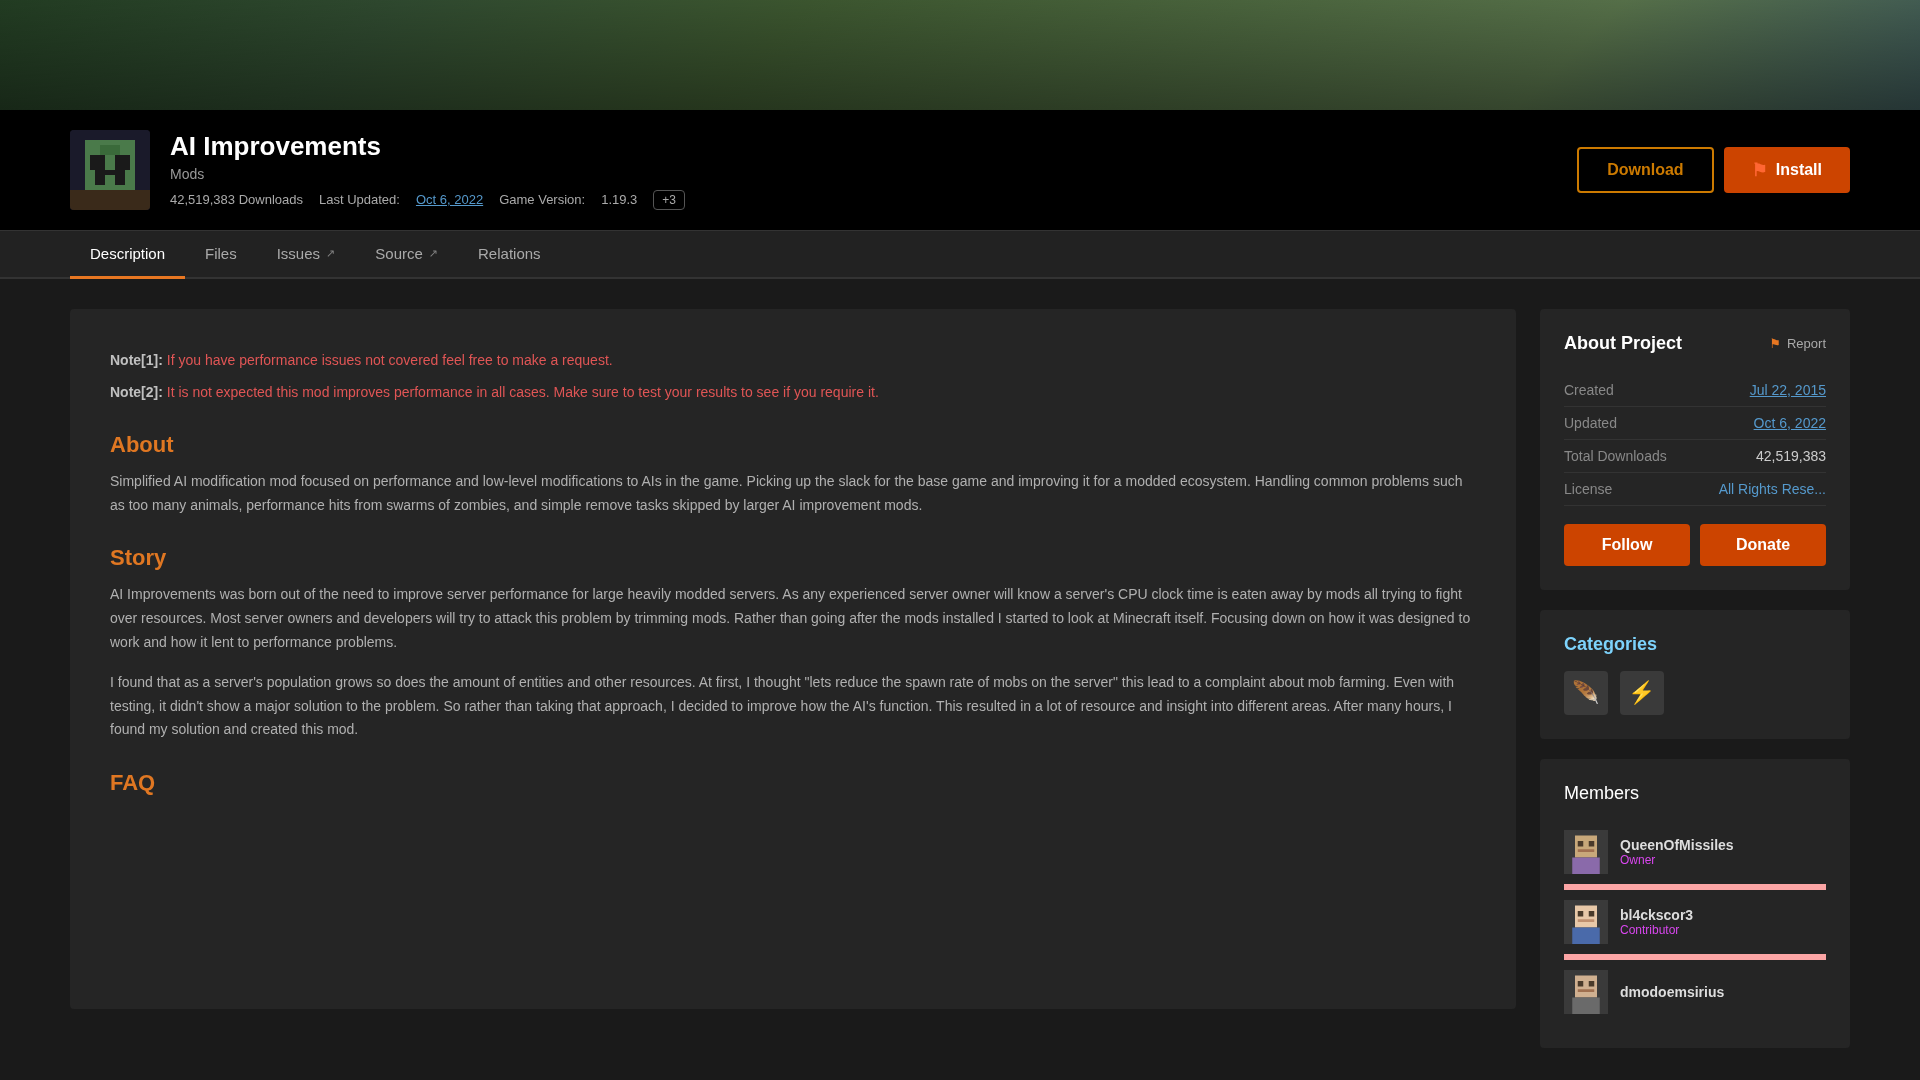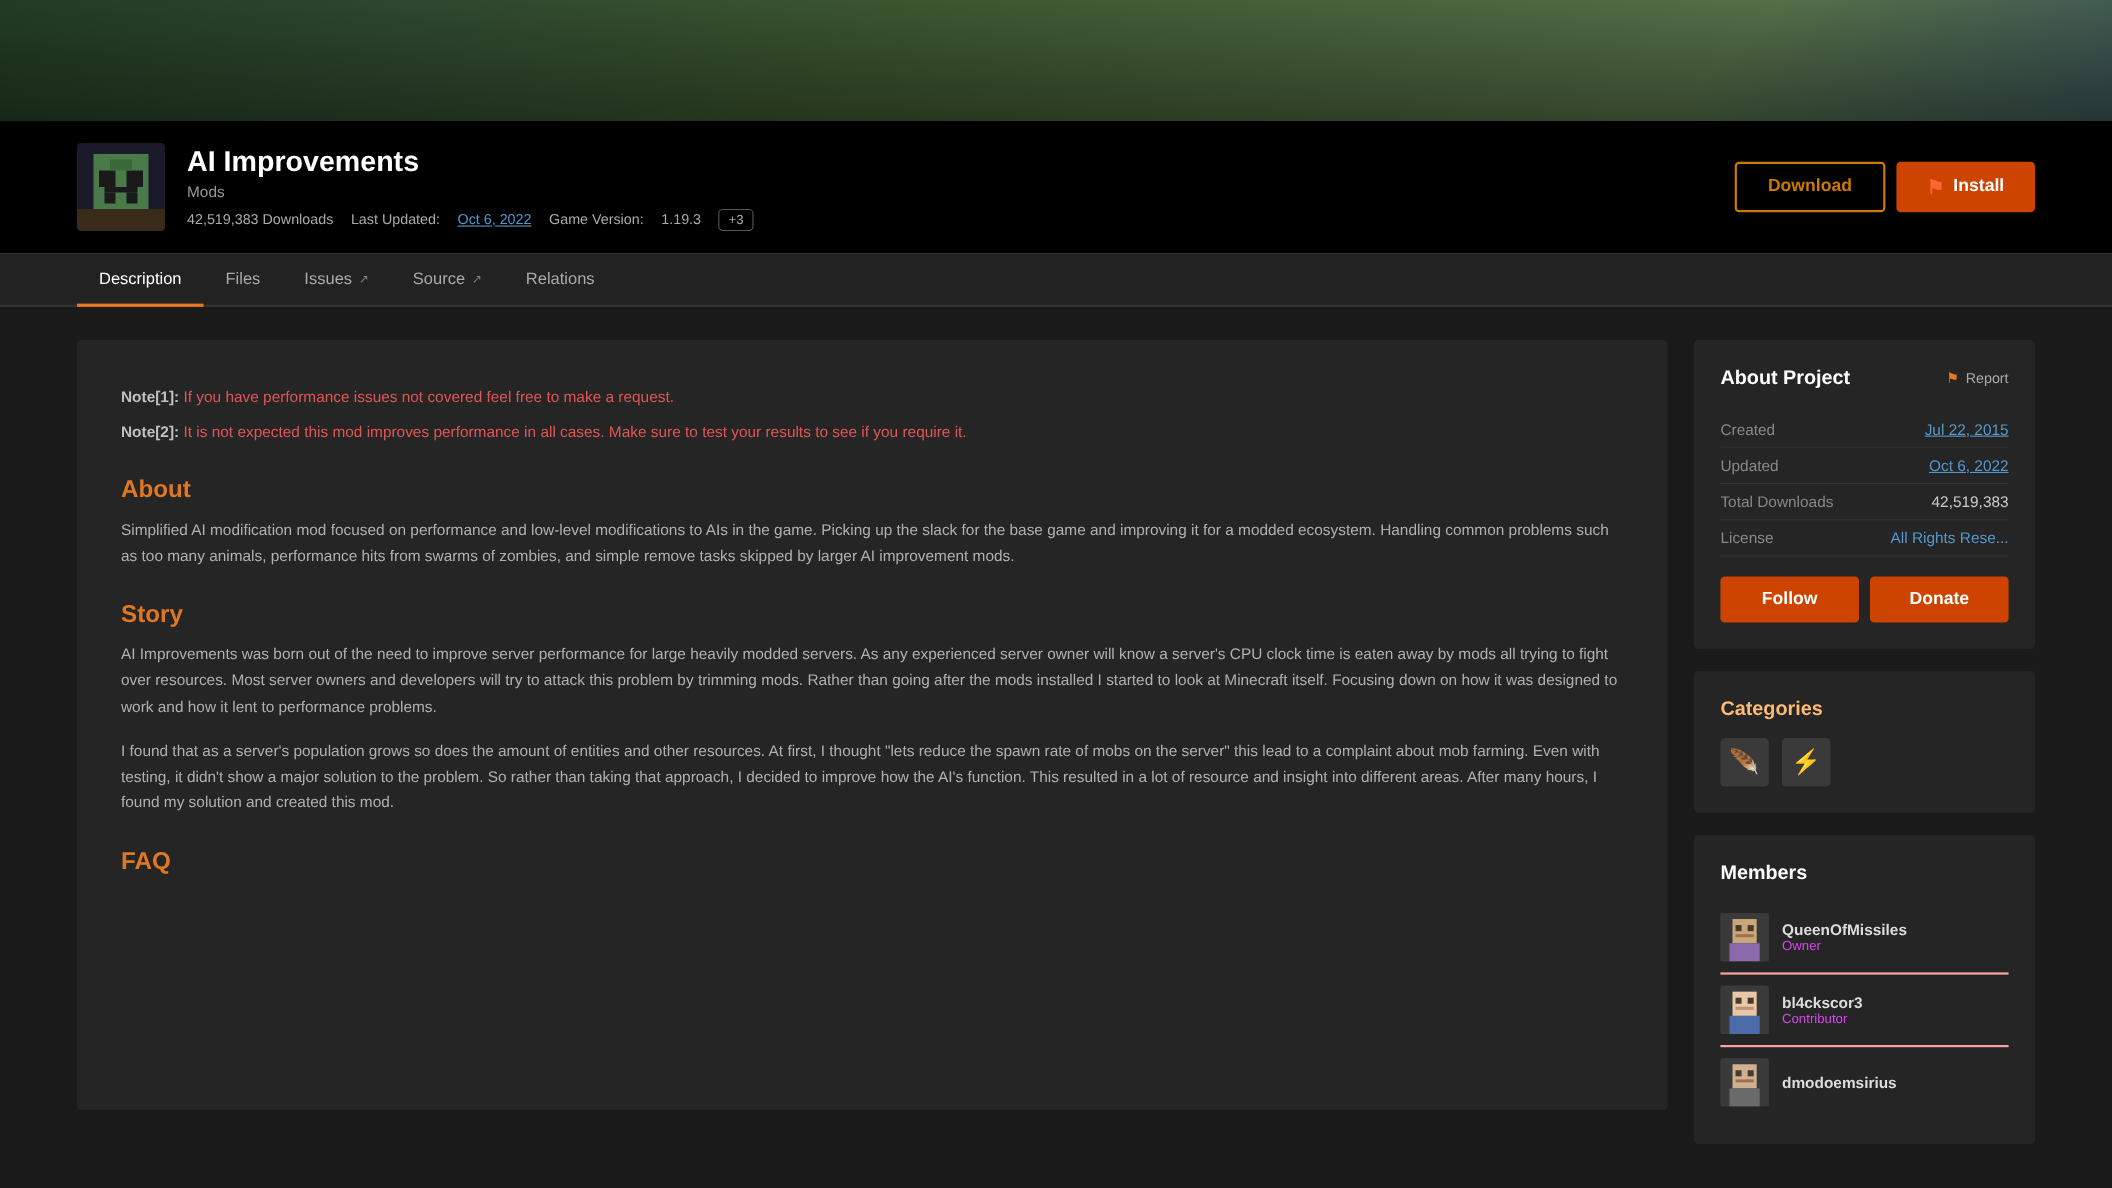--- a/index.html
+++ b/index.html
@@ -262,51 +262,51 @@
       padding: 12px 0;
       border-radius: 4px;
       font-size: 16px;
       font-weight: bold;
       cursor: pointer;
     }
 
     .categories-title {
       font-size: 18px;
       font-weight: bold;
-      color: #fdba74;
+      color: #7dd3fc;
       margin-bottom: 16px;
     }
     .category-icons {
       display: flex;
       gap: 12px;
     }
     .category-icon {
       width: 44px;
       height: 44px;
       background: #3a3a3a;
       border-radius: 4px;
       display: flex;
       align-items: center;
       justify-content: center;
       font-size: 22px;
       cursor: pointer;
     }
 
     .members-title {
       font-size: 18px;
-      font-weight: bold;
+      font-weight: normal;
       color: #fff;
       margin-bottom: 16px;
     }
     .member-row {
       display: flex;
       align-items: center;
       gap: 12px;
       padding: 10px 0;
-      border-bottom: 2px solid #fca5a5;
+      border-bottom: 6px solid #fca5a5;
     }
     .member-row:last-child {
       border-bottom: none;
       align-items: center;
     }
     .member-avatar {
       width: 44px;
       height: 44px;
       background: #3a3a3a;
       border-radius: 4px;

